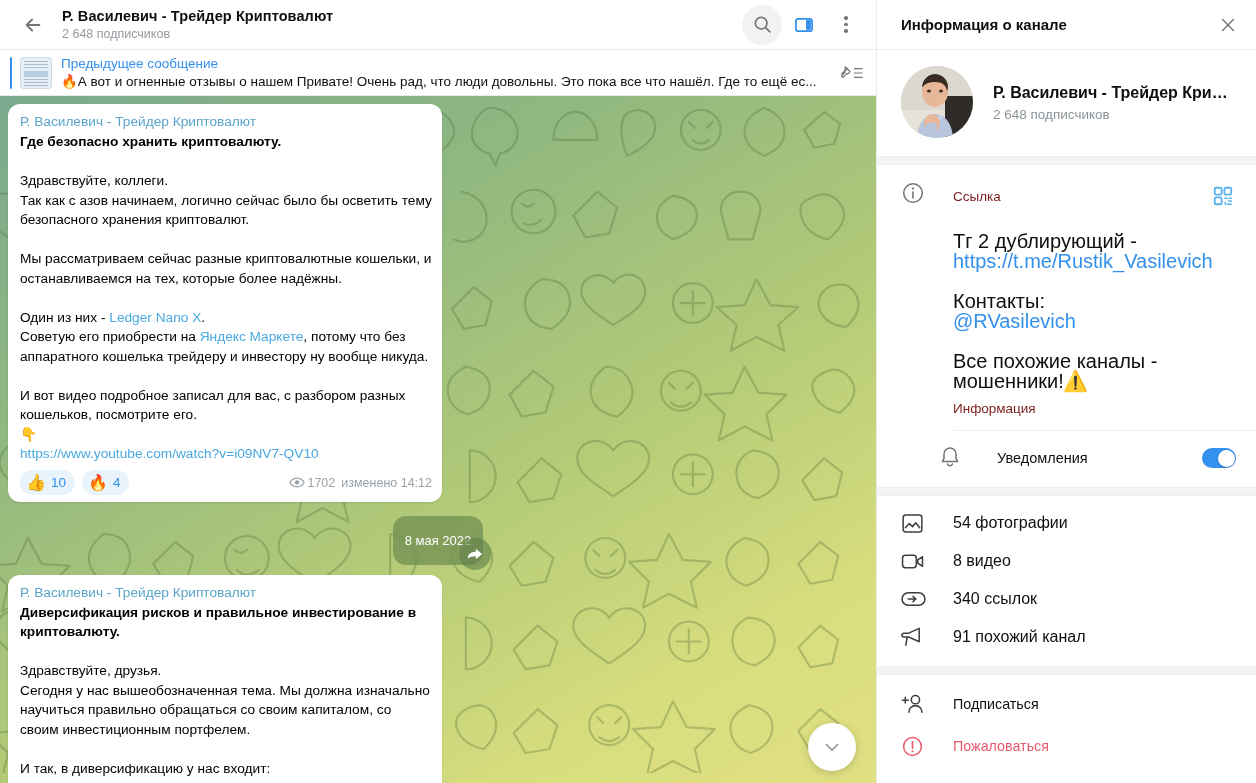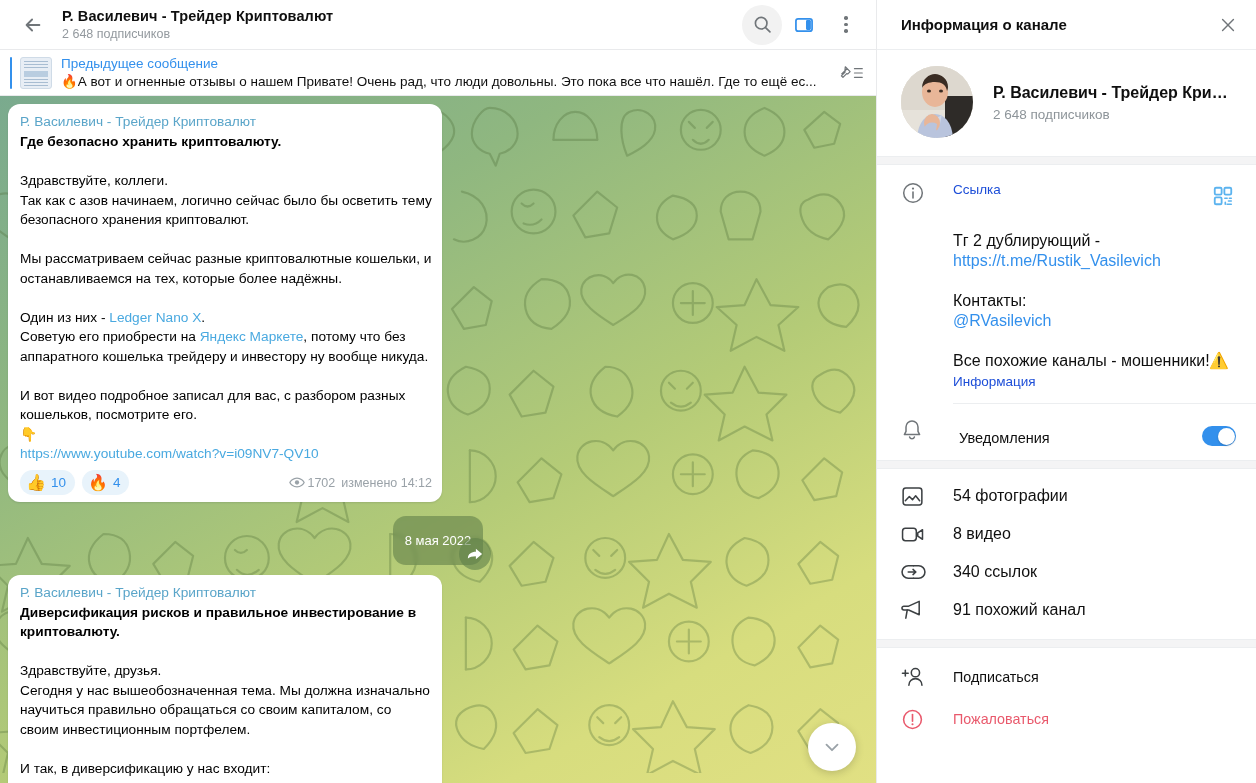--- a/index.html
+++ b/index.html
@@ -214,28 +214,29 @@
   .profile-sub { font-size: 13.5px; color: #8d9499; margin-top: 3px; }
 
   .sep { height: 9px; background: #f4f4f5; border-top: 1px solid #eceef0; border-bottom: 1px solid #eceef0; }
   .sep-thin { height: 1px; background: #eceef0; margin-left: 76px; }
 
   .info-block { display: flex; padding: 14px 16px 12px 24px; }
   .info-icon { width: 52px; flex: none; padding-top: 2px; }
   .info-main { flex: 1; min-width: 0; }
   .info-row-1 { display: flex; align-items: flex-start; }
   .info-val { font-size: 14.5px; color: #3390ec; line-height: 20px; cursor: pointer; word-break: break-word; }
-  .info-lbl { font-size: 13.5px; color: #1d4ed8; line-height: 19px; margin-top: 1px; }
-  .info-desc { font-size: 16px; color: #0f0f0f; line-height: 20px; margin-top: 18px; word-break: break-word; }
+  .info-lbl { font-size: 13.5px; color: #7f1d1d; line-height: 19px; margin-top: 8px; }
+  .info-desc { font-size: 20px; color: #0f0f0f; line-height: 20px; margin-top: 18px; word-break: break-word; }
   .info-desc .lnk { color: #3390ec; }
   .qr-btn { width: 34px; height: 34px; display: flex; align-items: center; justify-content: center; cursor: pointer; border-radius: 50%; flex: none; }
 
   .notif-row {
-    display: flex; align-items: flex-end;
+    display: flex; align-items: center;
     padding: 12px 20px 14px 24px;
+    margin-left: 38px;
   }
   .notif-label { font-size: 14.5px; color: #0f0f0f; flex: 1; margin-left: 6px; }
   .toggle {
     width: 34px; height: 20px; border-radius: 10px;
     background: #3390ec; position: relative; cursor: pointer; flex: none;
   }
   .toggle .knob {
     position: absolute; right: 1.5px; top: 1.5px;
     width: 17px; height: 17px; border-radius: 50%; background: #fff;
     box-shadow: 0 1px 2px rgba(0,0,0,.2);

